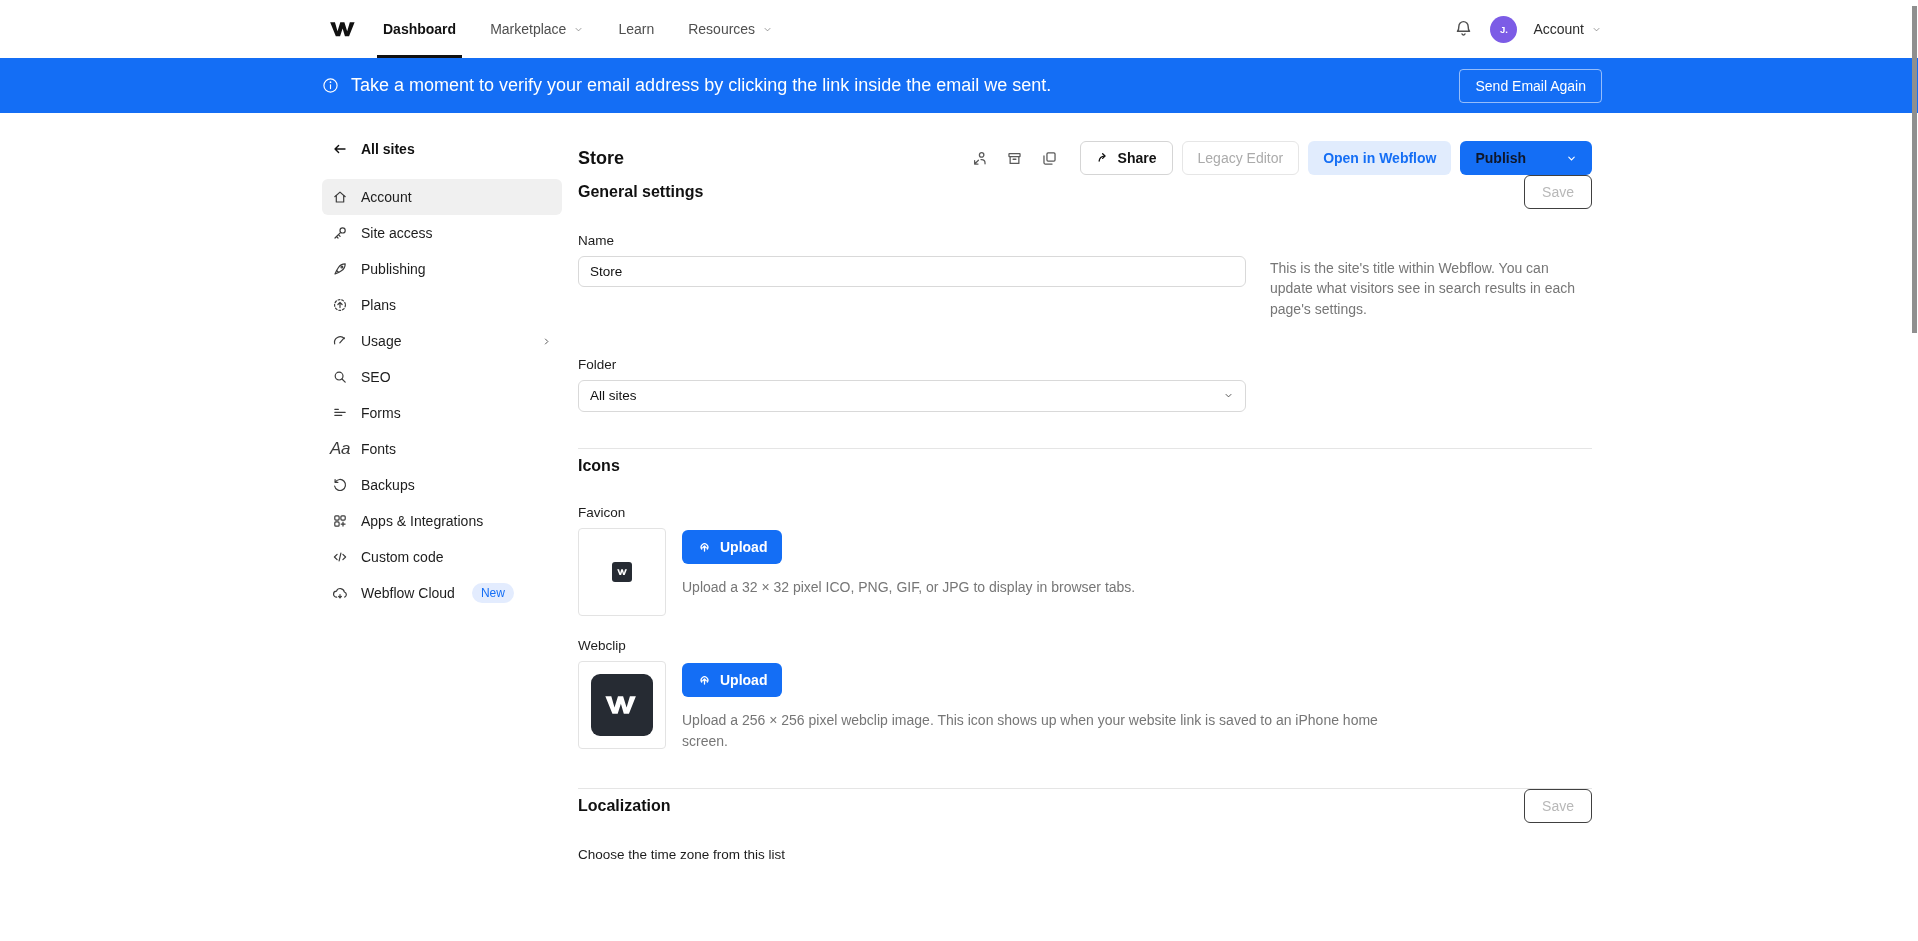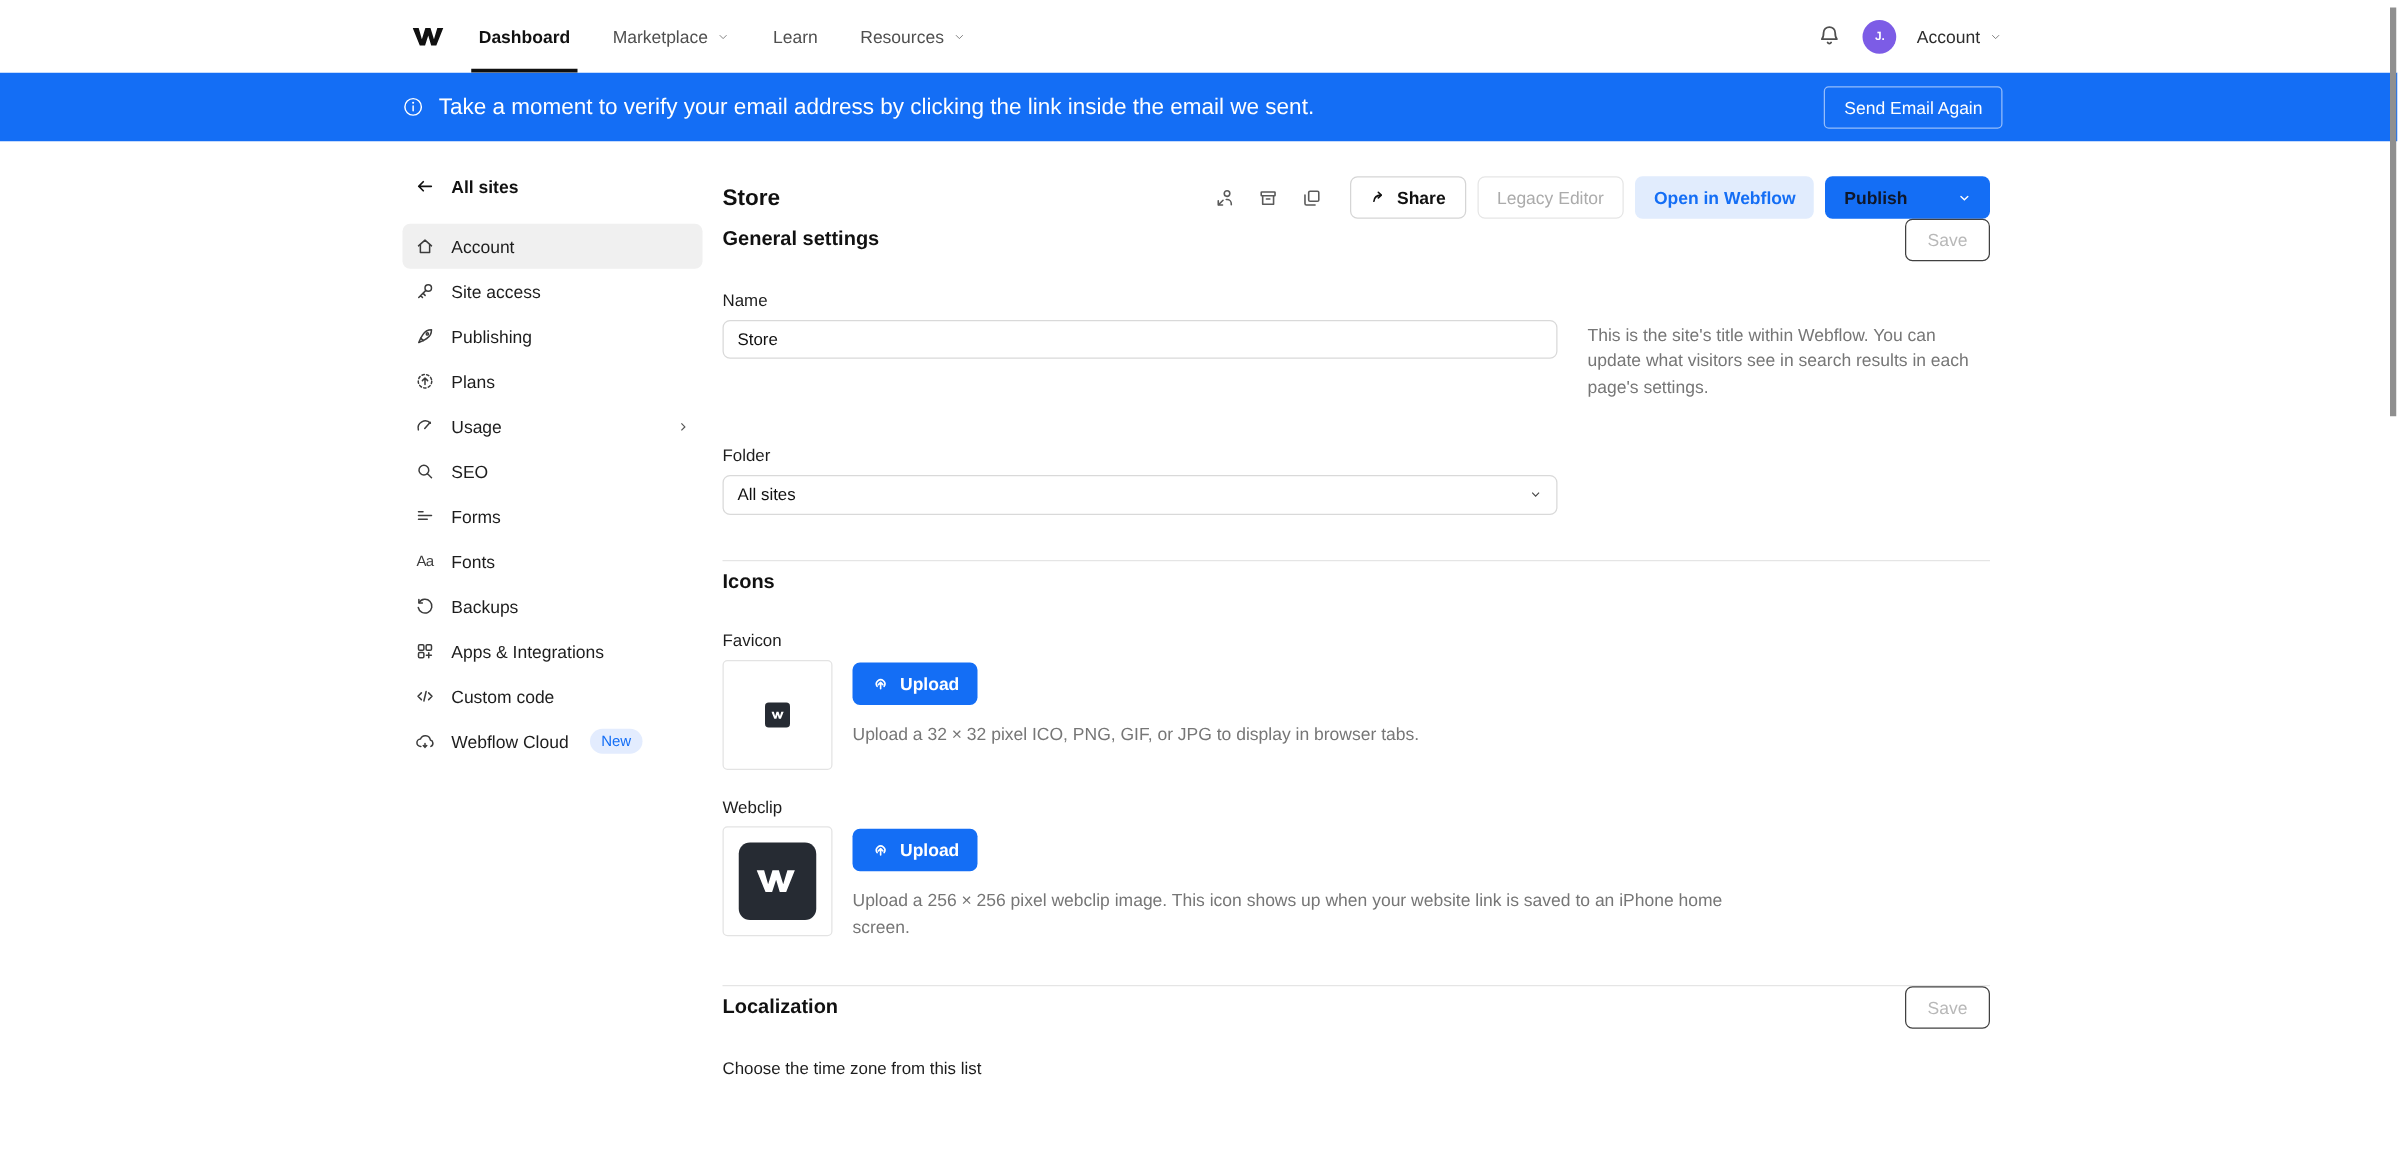--- a/index.html
+++ b/index.html
@@ -37,21 +37,21 @@
   
   .sidebar { width:240px; flex-shrink:0; }
   .side-back { display:flex; align-items:center; gap:13px; padding:2px 10px; font-size:14px; font-weight:700; color:#111;
     margin-bottom:20px; cursor:pointer; }
   .side-back svg { width:16px; height:16px; stroke:#111; }
   .side-item { display:flex; align-items:center; gap:13px; height:36px; padding:0 10px; border-radius:6px;
     font-size:14px; color:#1d1d1d; cursor:pointer; }
   .side-item.selected { background:#f0f0f0; }
   .side-icon { width:16px; height:16px; display:flex; align-items:center; justify-content:center; color:#3c3c3c; flex-shrink:0; }
   .side-icon svg { width:16px; height:16px; stroke:#3c3c3c; fill:none; stroke-width:1.2; stroke-linecap:round; stroke-linejoin:round; }
-  .side-icon .aa { font-size:12px; color:#3c3c3c; letter-spacing:-.5px; }
+  .side-icon .aa { font-size:17px; font-style:italic; color:#3c3c3c; letter-spacing:-.5px; }
   .side-chevron { margin-left:auto; display:flex; }
   .side-chevron svg { width:11px; height:11px; stroke:#555; fill:none; stroke-width:1.4; }
   .badge-new { margin-left:4px; background:#E3ECFE; color:#146EF5; font-size:12px; padding:3px 9px; border-radius:11px; }
 
   
   .main { flex:1; min-width:0; padding-top:2px; }
   .main-header { display:flex; align-items:center; height:34px; }
   .page-title { font-size:18px; font-weight:700; color:#111; }
   .header-actions { margin-left:auto; display:flex; align-items:center; gap:9px; }
   .icon-btn { width:26px; height:26px; display:flex; align-items:center; justify-content:center; cursor:pointer; }

